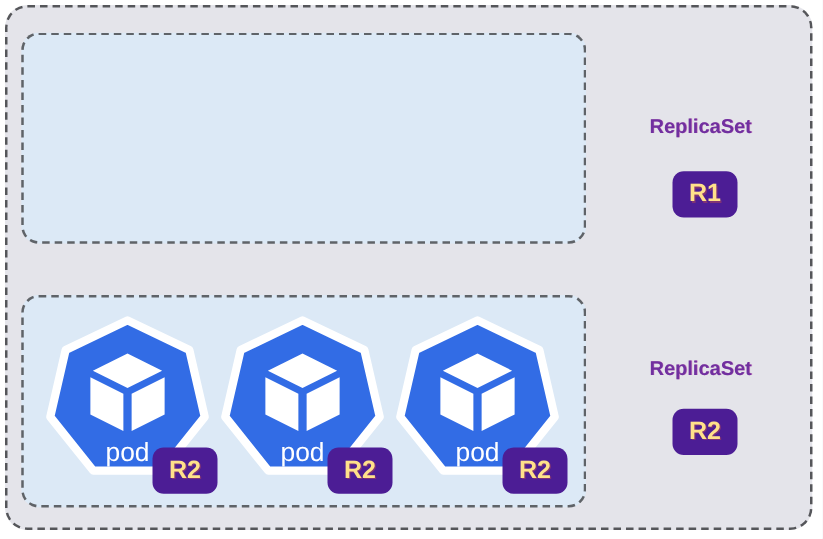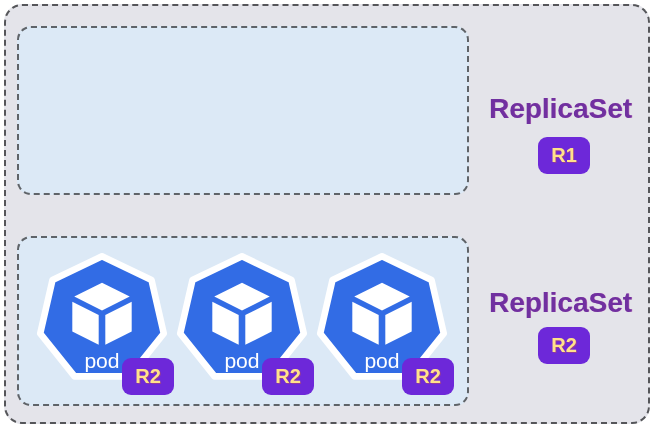--- a/index.html
+++ b/index.html
@@ -41,41 +41,41 @@
     top: 251px;
   }
   .pod.p0 { left: 36px; }
   .pod.p1 { left: 176px; }
   .pod.p2 { left: 316px; }
 
   .badge {
     position: absolute;
     width: 52px; height: 37px;
     box-sizing: border-box;
-    background: #6d28d9;
+    background: #4c1d95;
     border-radius: 9px;
     color: #ffe18a;
     font-weight: bold;
     font-size: 20px;
     line-height: 37px;
     text-align: center;
     text-shadow: 1px 1px 0 rgba(192, 80, 77, 0.45);
   }
   .badge.pod-badge { top: 358px; }
   .badge.pb0 { left: 122px; }
   .badge.pb1 { left: 262px; }
   .badge.pb2 { left: 402px; }
 
   .rs-label {
     position: absolute;
     left: 467px;
     width: 187px;
     text-align: center;
     font-weight: bold;
-    font-size: 28px;
+    font-size: 16px;
     color: #7030a0;
     text-shadow: 0.5px 0 0 rgba(176, 54, 155, 0.55);
   }
   .rs-label.r1 { top: 93px; }
   .rs-label.r2 { top: 287px; }
 
   .badge.rs-badge { left: 538px; }
   .badge.rsb1 { top: 137px; }
   .badge.rsb2 { top: 327px; }
 

